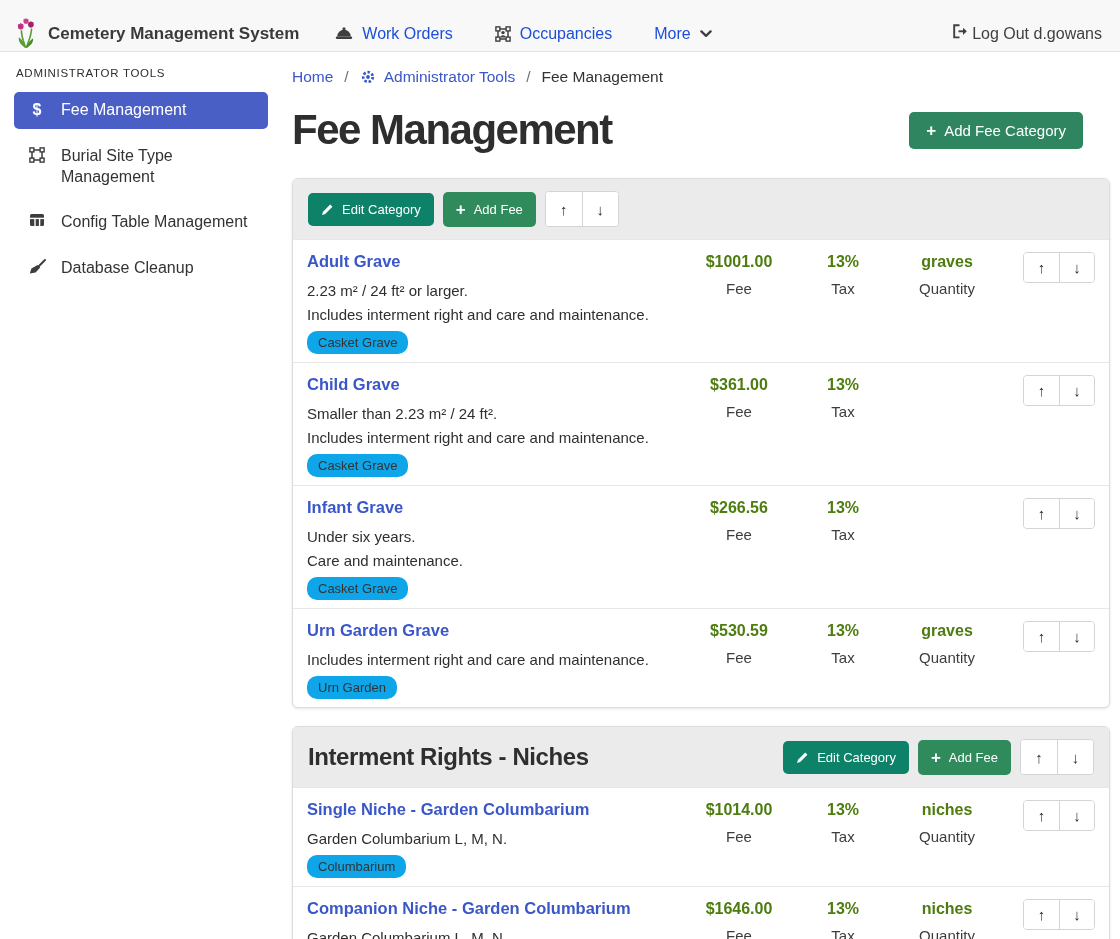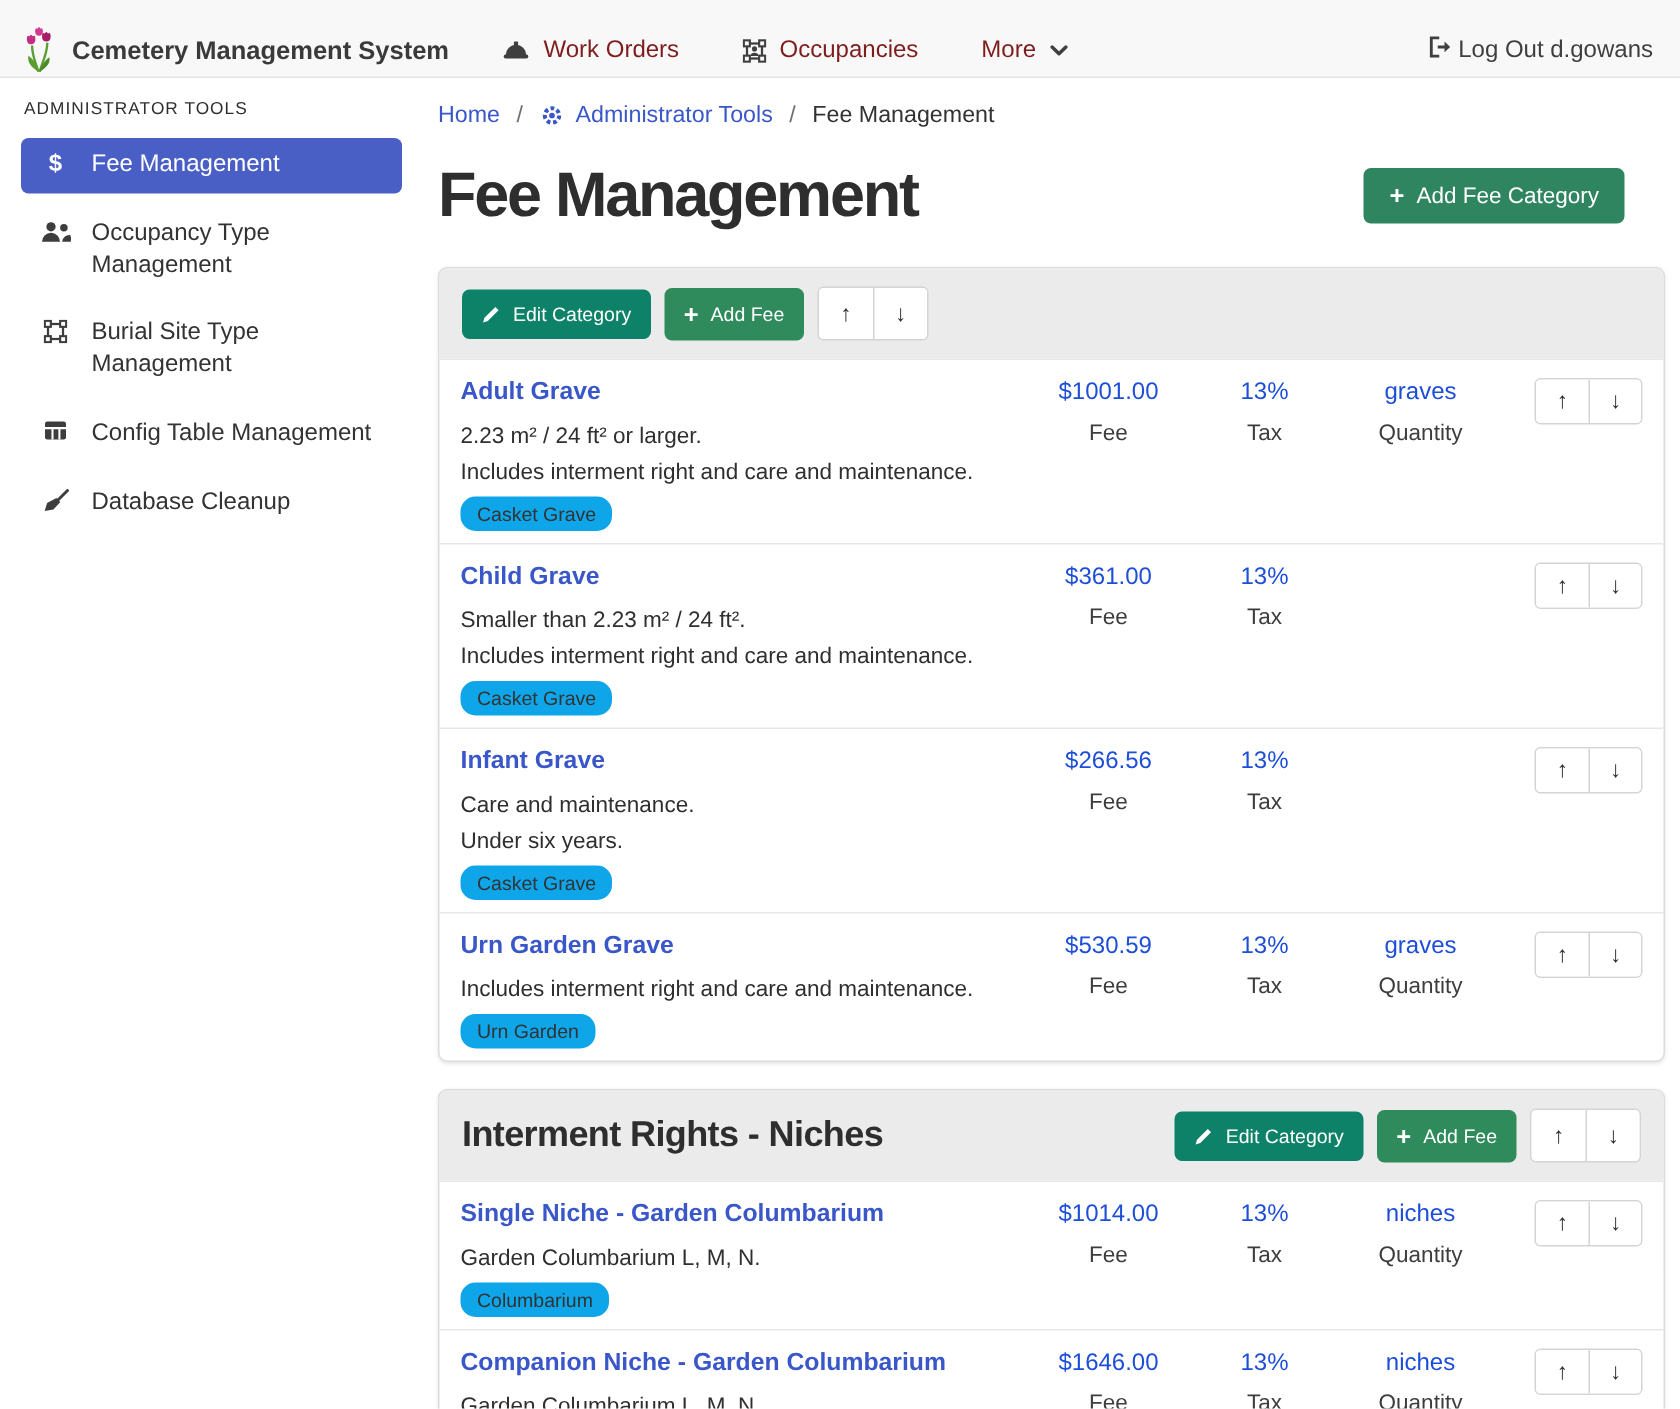--- a/index.html
+++ b/index.html
@@ -9,21 +9,21 @@
   html,body{margin:0;padding:0;overflow:hidden;}
   body{
     width:1120px;height:939px;background:#fff;color:#2f2f2f;
     font-family:"Liberation Sans", sans-serif;font-size:15px;
   }
   
   .navbar{height:52px;display:flex;align-items:center;background:#f8f8f8;
     border-bottom:1px solid #e3e3e3;padding:16px 18px 0 14px;}
   .brand{display:flex;align-items:center;gap:10px;font-weight:bold;font-size:17px;color:#3a3a3a;cursor:pointer;}
   .nav-links{display:flex;align-items:center;margin-left:36px;gap:42px;}
-  .nav-item{display:flex;align-items:center;gap:9px;font-size:16px;color:#7f1d1d;cursor:pointer;}
+  .nav-item{display:flex;align-items:center;gap:9px;font-size:16px;color:#1d4ed8;cursor:pointer;}
   .nav-item .nicon{display:flex;align-items:center;color:#3f3f3f;}
   .nav-right{margin-left:auto;display:flex;align-items:center;gap:2px;font-size:16px;color:#3f3f3f;cursor:pointer;}
   
   .layout{display:flex;height:887px;}
   .sidebar{width:280px;flex-shrink:0;padding:15px 12px 0 14px;}
   .side-heading{font-size:11.5px;letter-spacing:.7px;color:#2e2e2e;margin:0 0 13px 2px;font-weight:400;}
   .side-item{display:flex;align-items:flex-start;gap:13px;padding:8px 12px;border-radius:5px;
     color:#333;font-size:16px;margin-bottom:9px;cursor:pointer;}
   .side-item .icon{width:22px;flex-shrink:0;text-align:center;color:#3d3d3d;padding-top:1px;display:flex;justify-content:center;}
   .side-item .icon.txt{display:block;font-weight:bold;font-size:16px;}
@@ -54,21 +54,21 @@
     background:#fff;border:none;color:#2f2f2f;font-size:15px;cursor:pointer;padding:0;font-family:inherit;}
   .arrow-btn + .arrow-btn{border-left:1px solid #d4d4d4;}
   
   .fee-row{display:flex;align-items:flex-start;padding:10px 14px 8px 14px;border-top:1px solid #e7e7e7;}
   .fee-left{flex:1;min-width:0;padding-right:6px;padding-top:2px;}
   .fee-name{color:var(--link);font-weight:bold;font-size:16.5px;margin-bottom:5px;display:inline-block;cursor:pointer;}
   .fee-desc{font-size:15px;color:#2f2f2f;line-height:18px;margin-top:6px;}
   .fee-badges{margin-top:7px;}
   .badge{display:inline-block;background:#0ea5e9;border-radius:10px;padding:4px 11px;font-size:13px;color:#333;}
   .fee-col{width:104px;text-align:center;display:flex;flex-direction:column;gap:9px;padding-top:3px;flex-shrink:0;}
-  .col-value{font-size:16px;color:#1d4ed8;}
+  .col-value{font-size:16px;color:#4d7c0f;font-weight:bold;}
   .col-label{font-size:15px;color:#3d3d3d;}
   .row-actions{width:96px;display:flex;justify-content:flex-end;flex-shrink:0;padding-top:2px;}
   .fee-row .arrow-btn{width:35px;height:29px;}
 </style>
 </head>
 <body>
 
 <header class="navbar">
   <div class="brand">
     <span style="display:flex;">
@@ -133,31 +133,20 @@
 <div class="layout">
 
   <aside class="sidebar">
     <div class="side-heading">ADMINISTRATOR TOOLS</div>
 
     <div class="side-item active">
       <span class="icon txt">$</span>
       <span class="side-label">Fee Management</span>
     </div>
 
-    <div class="side-item">
-      <span class="icon">
-        <svg width="21" height="15" viewBox="0 0 21 15">
-          <circle cx="7" cy="4.2" r="3.1" fill="currentColor"></circle>
-          <path d="M1 14.2 a6 6 0 0 1 12 0 z" fill="currentColor"></path>
-          <circle cx="15.6" cy="4.8" r="2.5" fill="currentColor"></circle>
-          <path d="M14.4 14.2 a4.8 4.8 0 0 1 5.4 -4.5 q1.1 2.2 0.4 4.5 z" fill="currentColor"></path>
-        </svg>
-      </span>
-      <span class="side-label">Occupancy Type Management</span>
-    </div>
 
     <div class="side-item">
       <span class="icon">
         <svg width="16" height="16" viewBox="0 0 16 16">
           <rect x="3" y="3" width="10" height="10" fill="none" stroke="currentColor" stroke-width="1.5"></rect>
           <rect x="0.9" y="0.9" width="4" height="4" fill="#fff" stroke="currentColor" stroke-width="1.4"></rect>
           <rect x="11.1" y="0.9" width="4" height="4" fill="#fff" stroke="currentColor" stroke-width="1.4"></rect>
           <rect x="0.9" y="11.1" width="4" height="4" fill="#fff" stroke="currentColor" stroke-width="1.4"></rect>
           <rect x="11.1" y="11.1" width="4" height="4" fill="#fff" stroke="currentColor" stroke-width="1.4"></rect>
         </svg>
@@ -303,22 +292,22 @@
           <span>↓</span>
         </button>
       </div>
     </div>
   </div>
 
   <div class="fee-row">
     <div class="fee-left">
       <a class="fee-name">Infant Grave</a>
       <div class="fee-descs">
+                  <div class="fee-desc">Under six years.</div>
                   <div class="fee-desc">Care and maintenance.</div>
-                  <div class="fee-desc">Under six years.</div>
                 </div>
       <div class="fee-badges"><span class="badge">Casket Grave</span></div>
     </div>
     <div class="fee-col">
       <span class="col-value fee-amount">$266.56</span>
       <span class="col-label">Fee</span>
     </div>
     <div class="fee-col">
       <span class="col-value tax-amount">13%</span>
       <span class="col-label">Tax</span>

